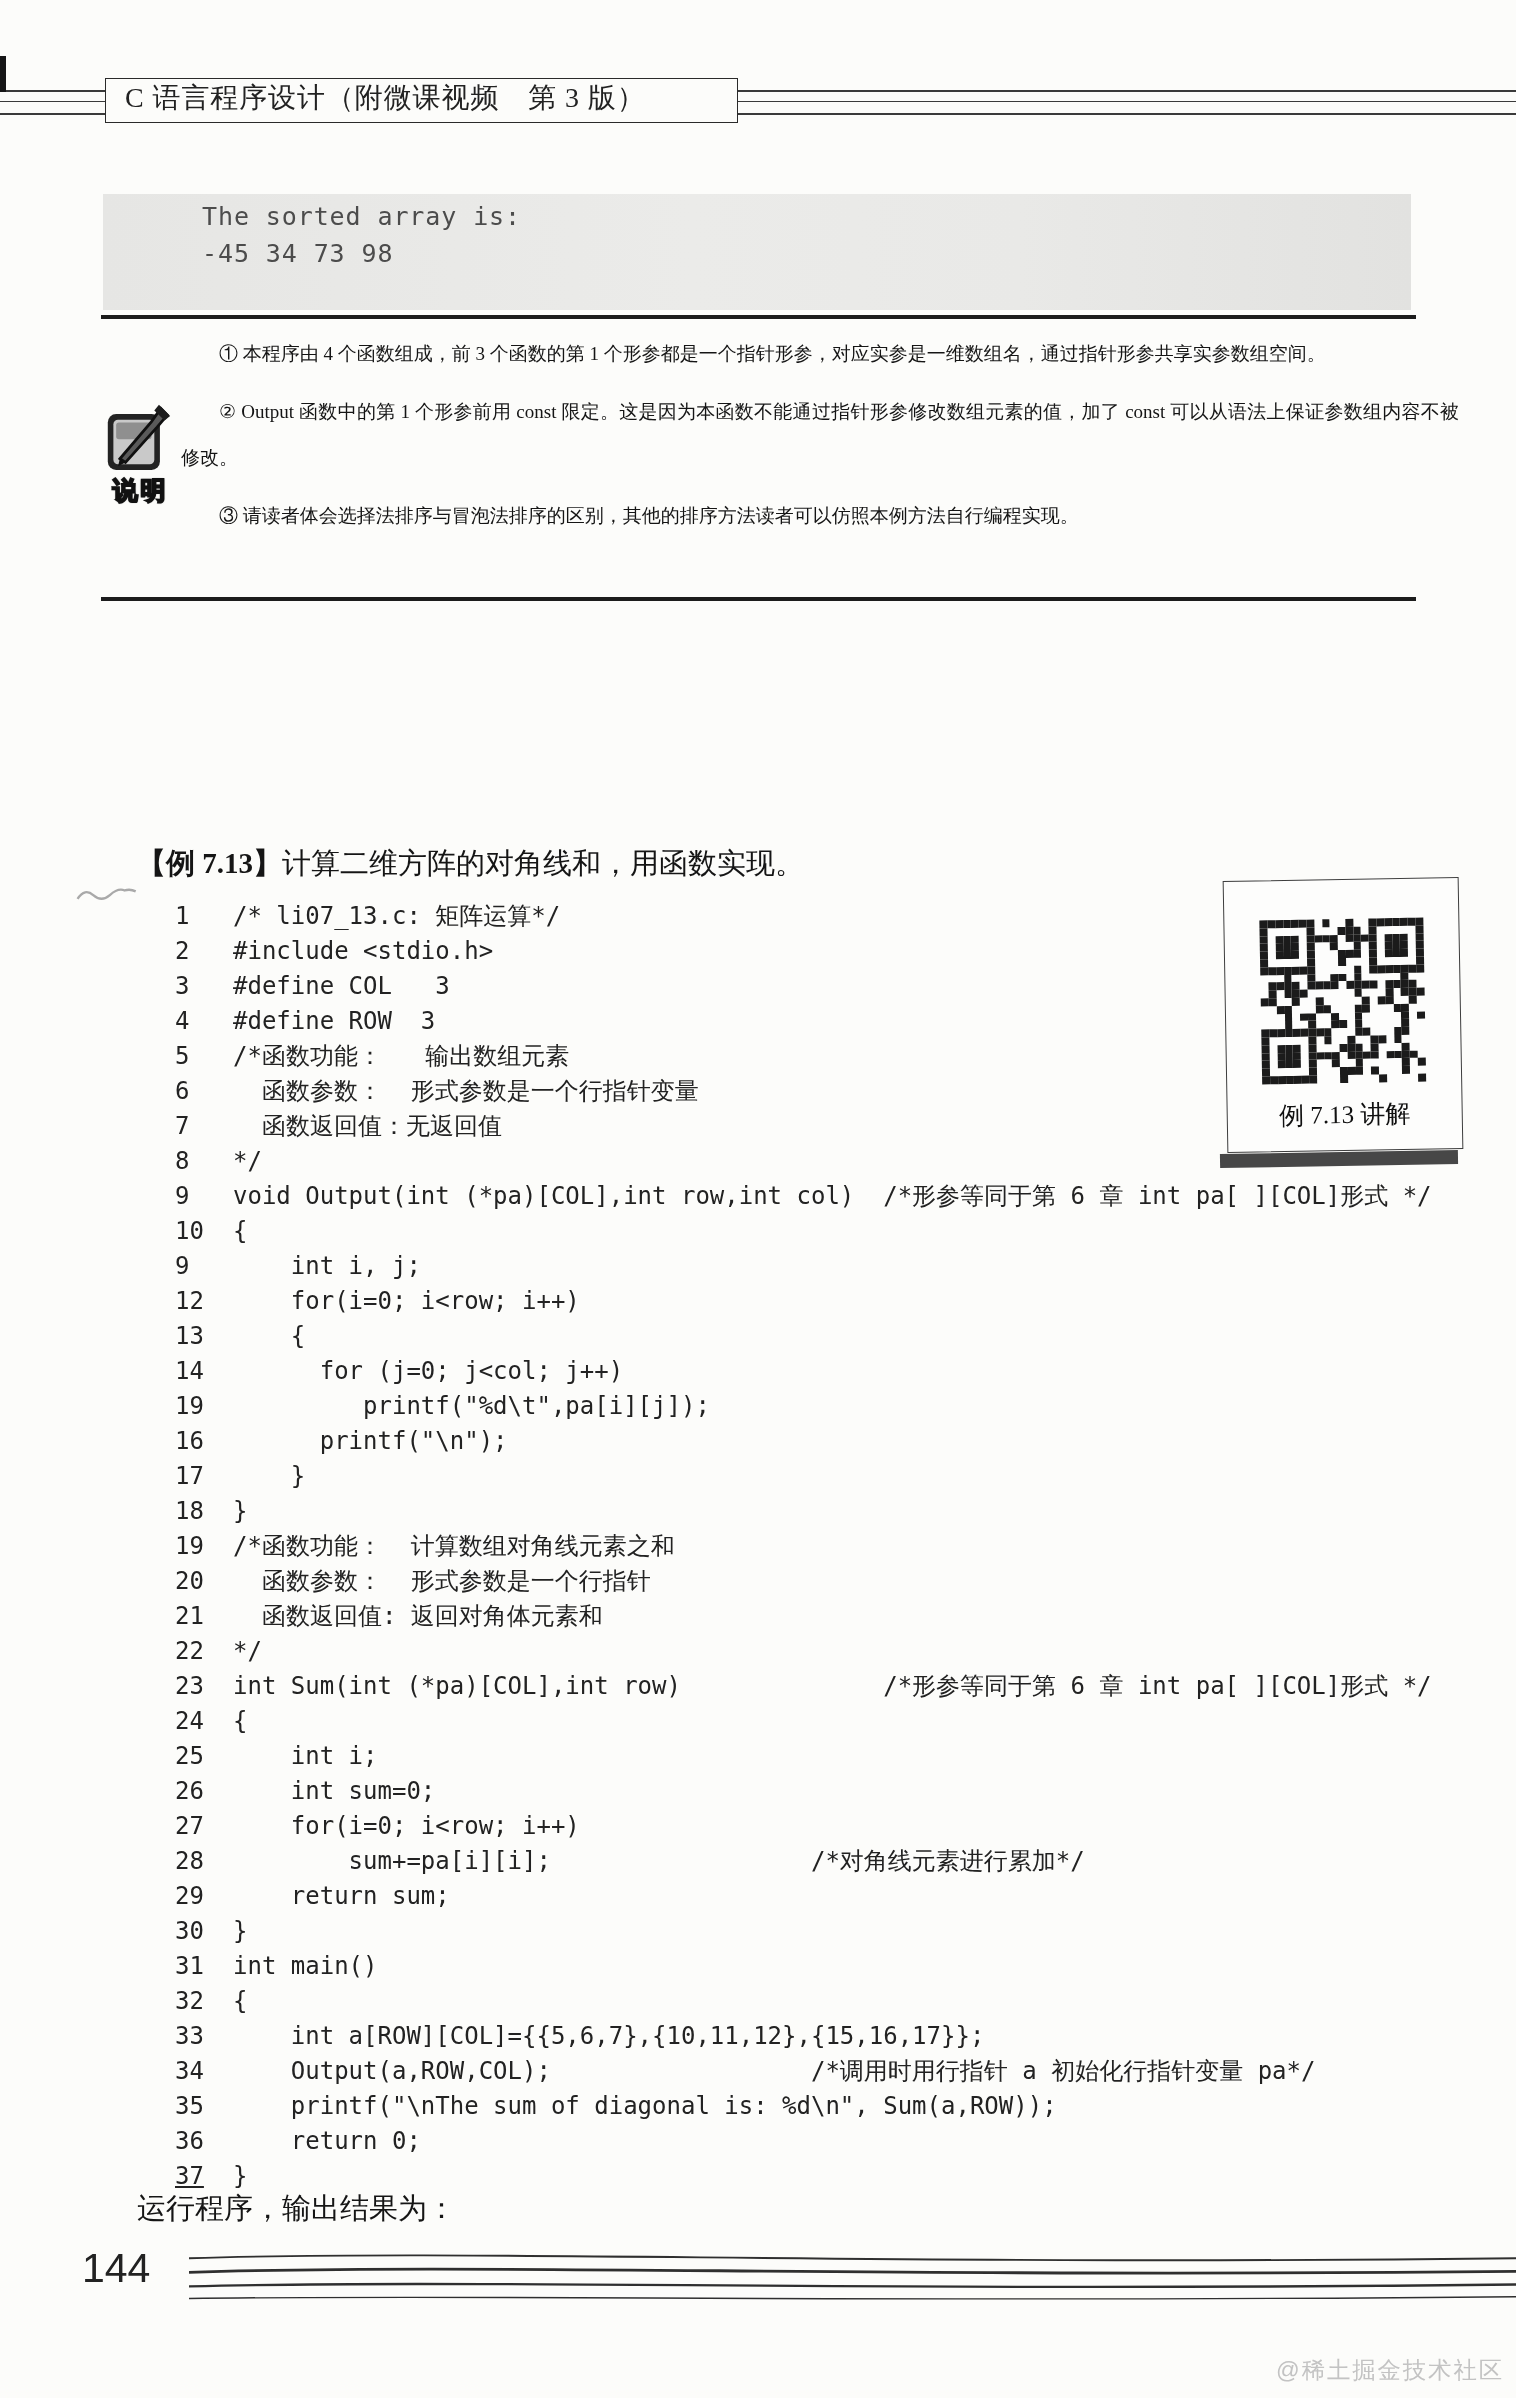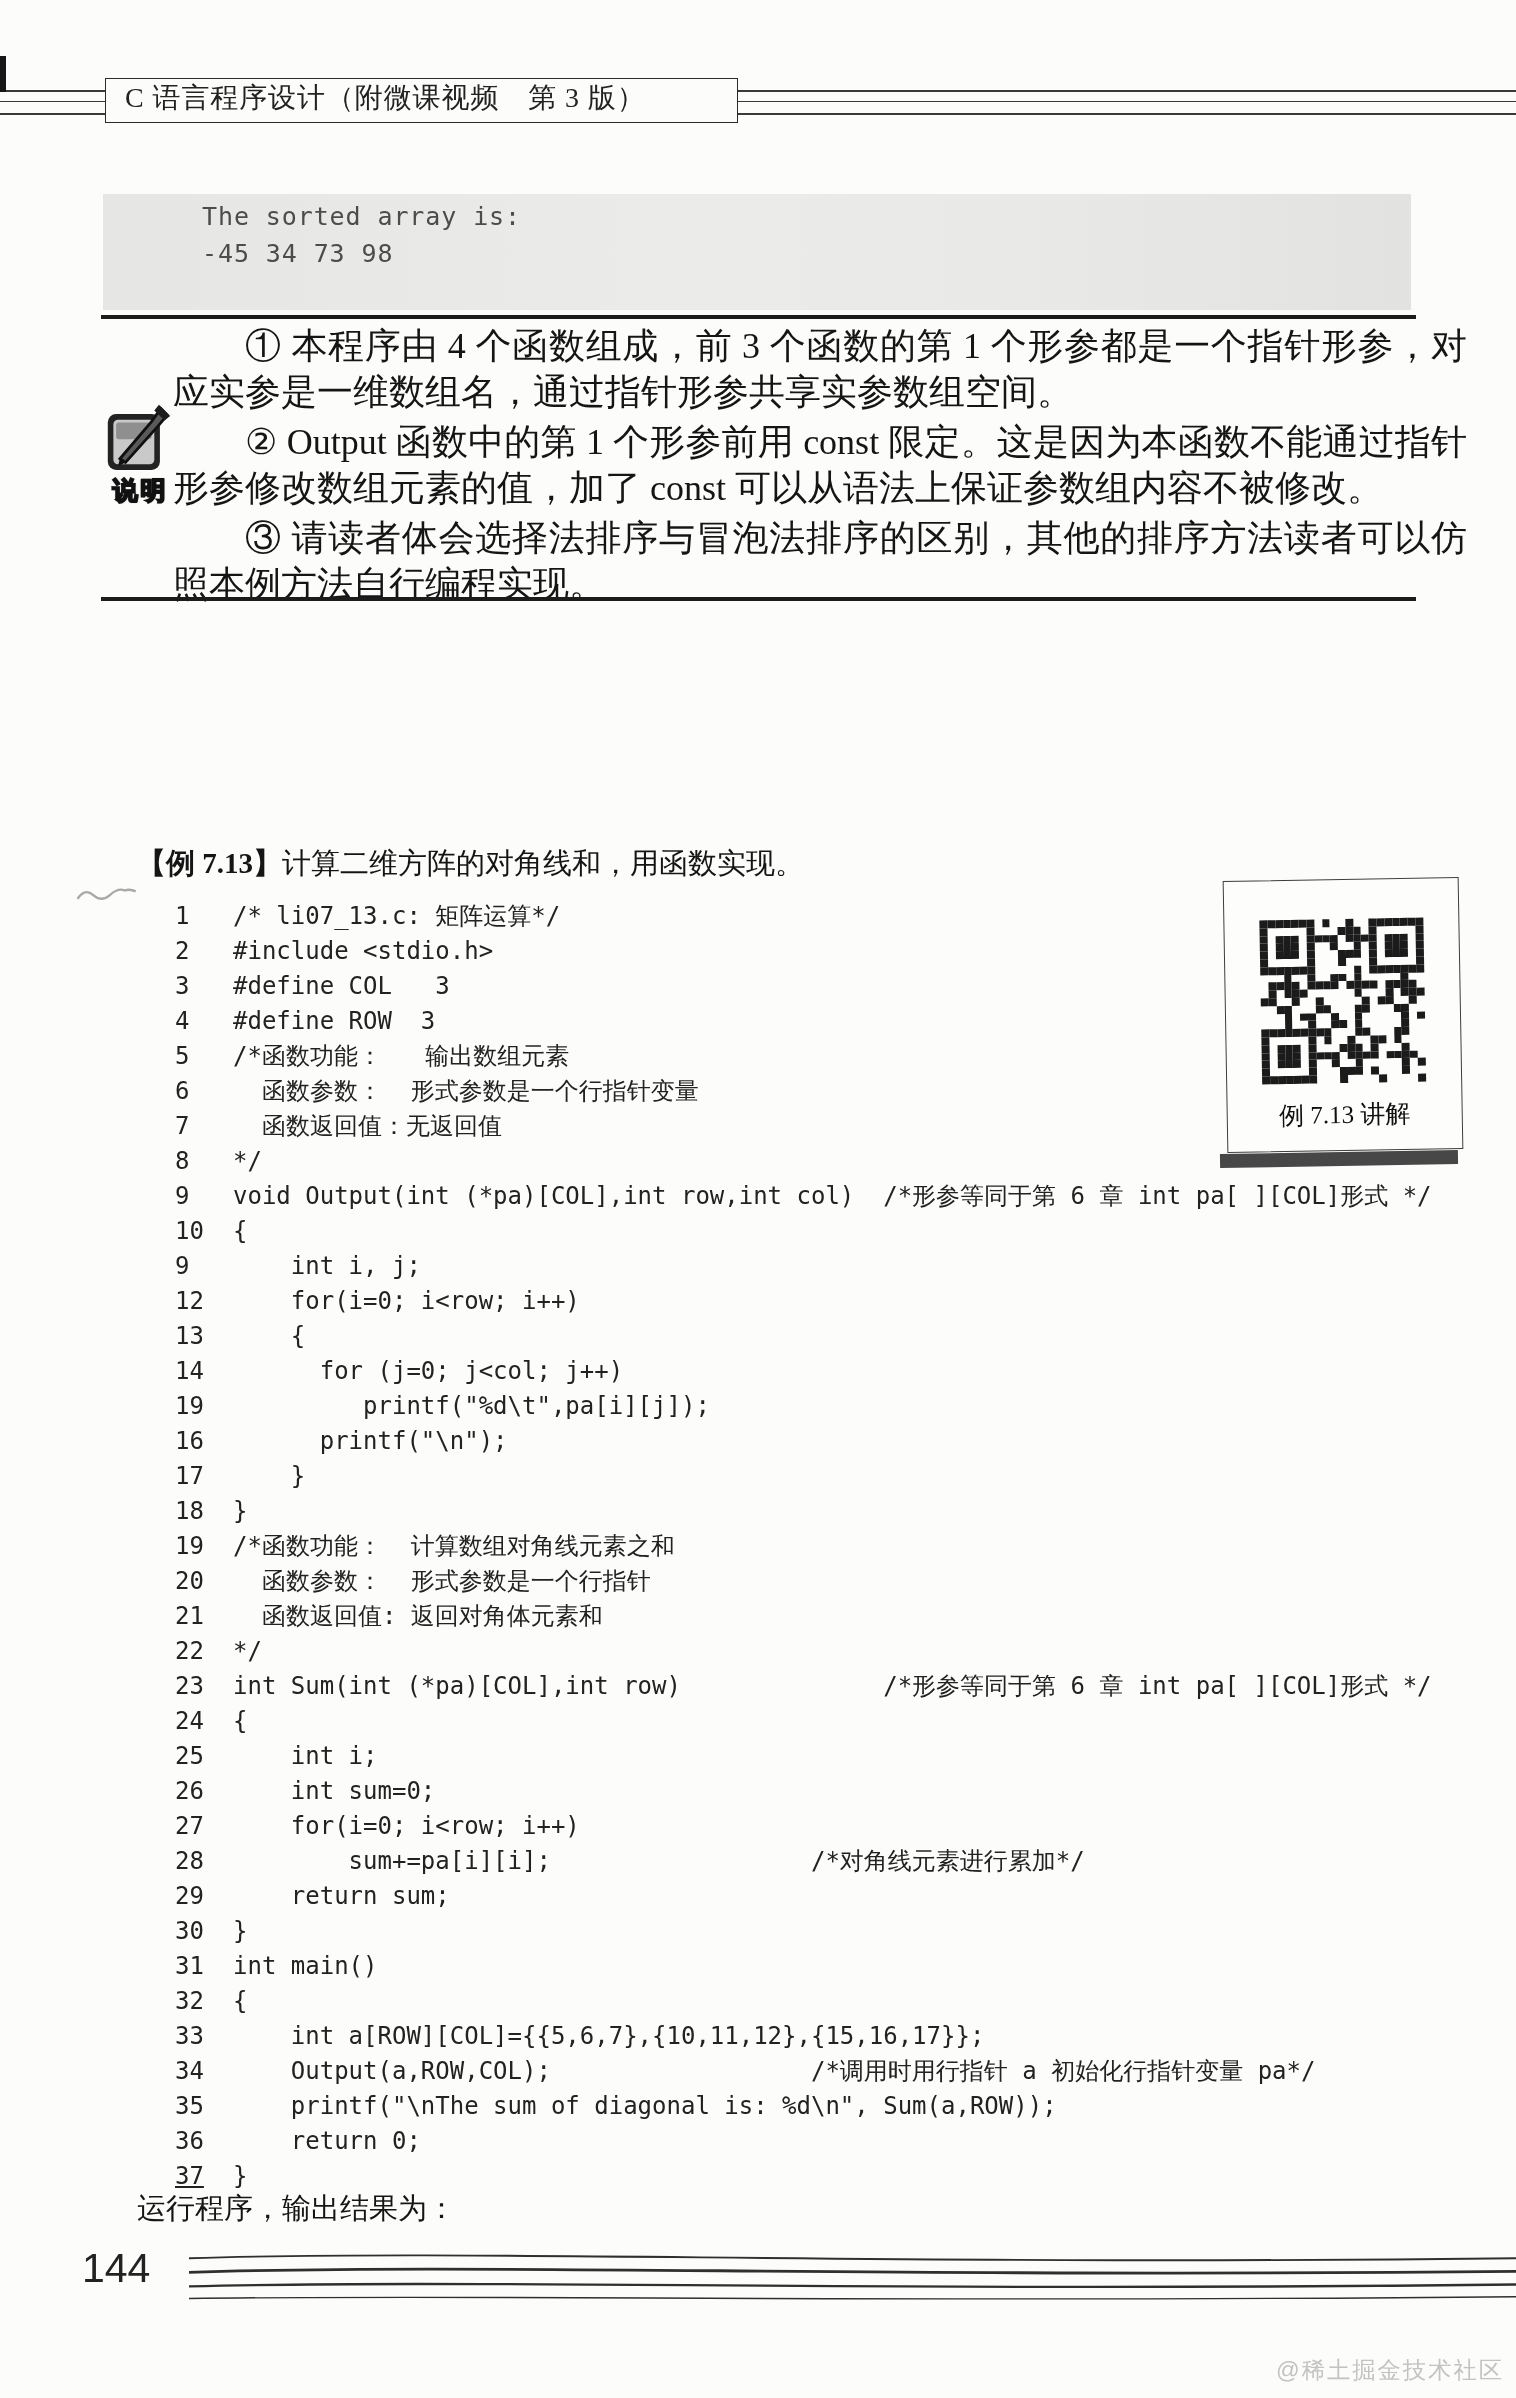--- a/index.html
+++ b/index.html
@@ -34,21 +34,21 @@
   
   #note-icon{position:absolute;left:105px;top:397px;width:67px;height:77px;}
   #note-label{
     position:absolute;left:103px;top:474px;width:75px;text-align:center;
     font-family:Liberation Mono, monospace;
     font-weight:900;font-size:25px;letter-spacing:2.8px;color:#fff;
     -webkit-text-stroke:1.9px #111;text-shadow:0 0 0.9px #000,0 0 1.9px #000;
   }
   #note-text{position:absolute;left:169px;top:319px;width:1302px;}
   #note-text p{
-    margin:4px;text-indent:2em;font-size:36px;line-height:46px;
+    margin:12px;text-indent:2em;font-size:19px;line-height:46px;
     text-align:justify;color:#151515;
   }
   
   #section-heading{
     position:absolute;left:136px;top:618px;font-size:42px;font-weight:bold;
     color:#111;letter-spacing:0.9px;
   }
   #section-heading .gap{display:inline-block;width:32px;}
   #body-paragraph{
     position:absolute;left:105px;top:695px;width:1363px;

